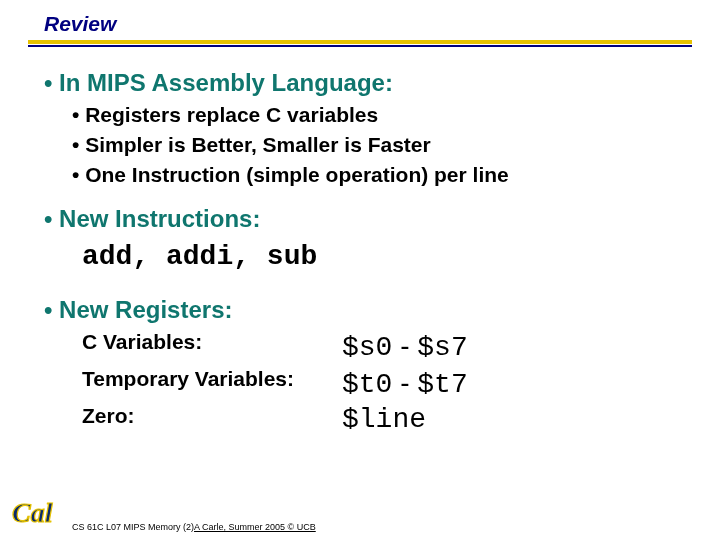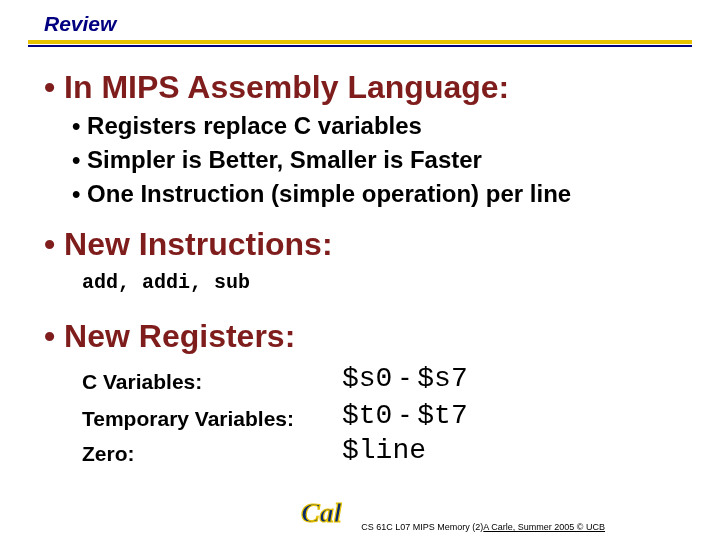--- a/index.html
+++ b/index.html
@@ -31,52 +31,52 @@
   }
   .line-blue {
     height: 2px;
     background: #000080;
     margin-top: 1px;
   }
   .content {
     padding: 12px 40px 0 44px;
   }
   .l1 {
-    font-size: 32px;
+    font-size: 24px;
     font-weight: bold;
-    color: #7f1d1d;
+    color: #0f766e;
     margin-top: 10px;
   }
   .l1::before {
     content: "• ";
   }
   .l2 {
-    font-size: 24px;
+    font-size: 21px;
     font-weight: bold;
     color: #000;
     margin-top: 6px;
     margin-left: 28px;
   }
   .l2::before {
     content: "• ";
   }
   .mono {
     font-family: "Courier New", monospace;
     font-weight: bold;
-    font-size: 20px;
+    font-size: 28px;
     margin-left: 38px;
     margin-top: 8px;
   }
   .reg-table {
     margin-left: 38px;
     margin-top: 6px;
   }
   .reg-row {
     display: flex;
-    align-items: flex-end;
+    align-items: flex-start;
     margin-top: 4px;
   }
   .reg-label {
     font-size: 21px;
     font-weight: bold;
     width: 260px;
   }
   .reg-val {
     font-family: "Courier New", monospace;
     font-weight: normal;
@@ -85,21 +85,21 @@
   .reg-val .dash {
     font-family: Arial, sans-serif;
   }
   .footer {
     position: absolute;
     bottom: 8px;
     left: 0;
     width: 615px;
     display: flex;
     align-items: flex-end;
-    justify-content: flex-end;
+    justify-content: flex-start;
     padding: 0 10px 0 10px;
   }
   .logo {
     display: flex;
     align-items: center;
     gap: 0;
   }
   .logo-svg { width: 56px; height: 40px; }
   .footer-left {
     font-size: 9px;

